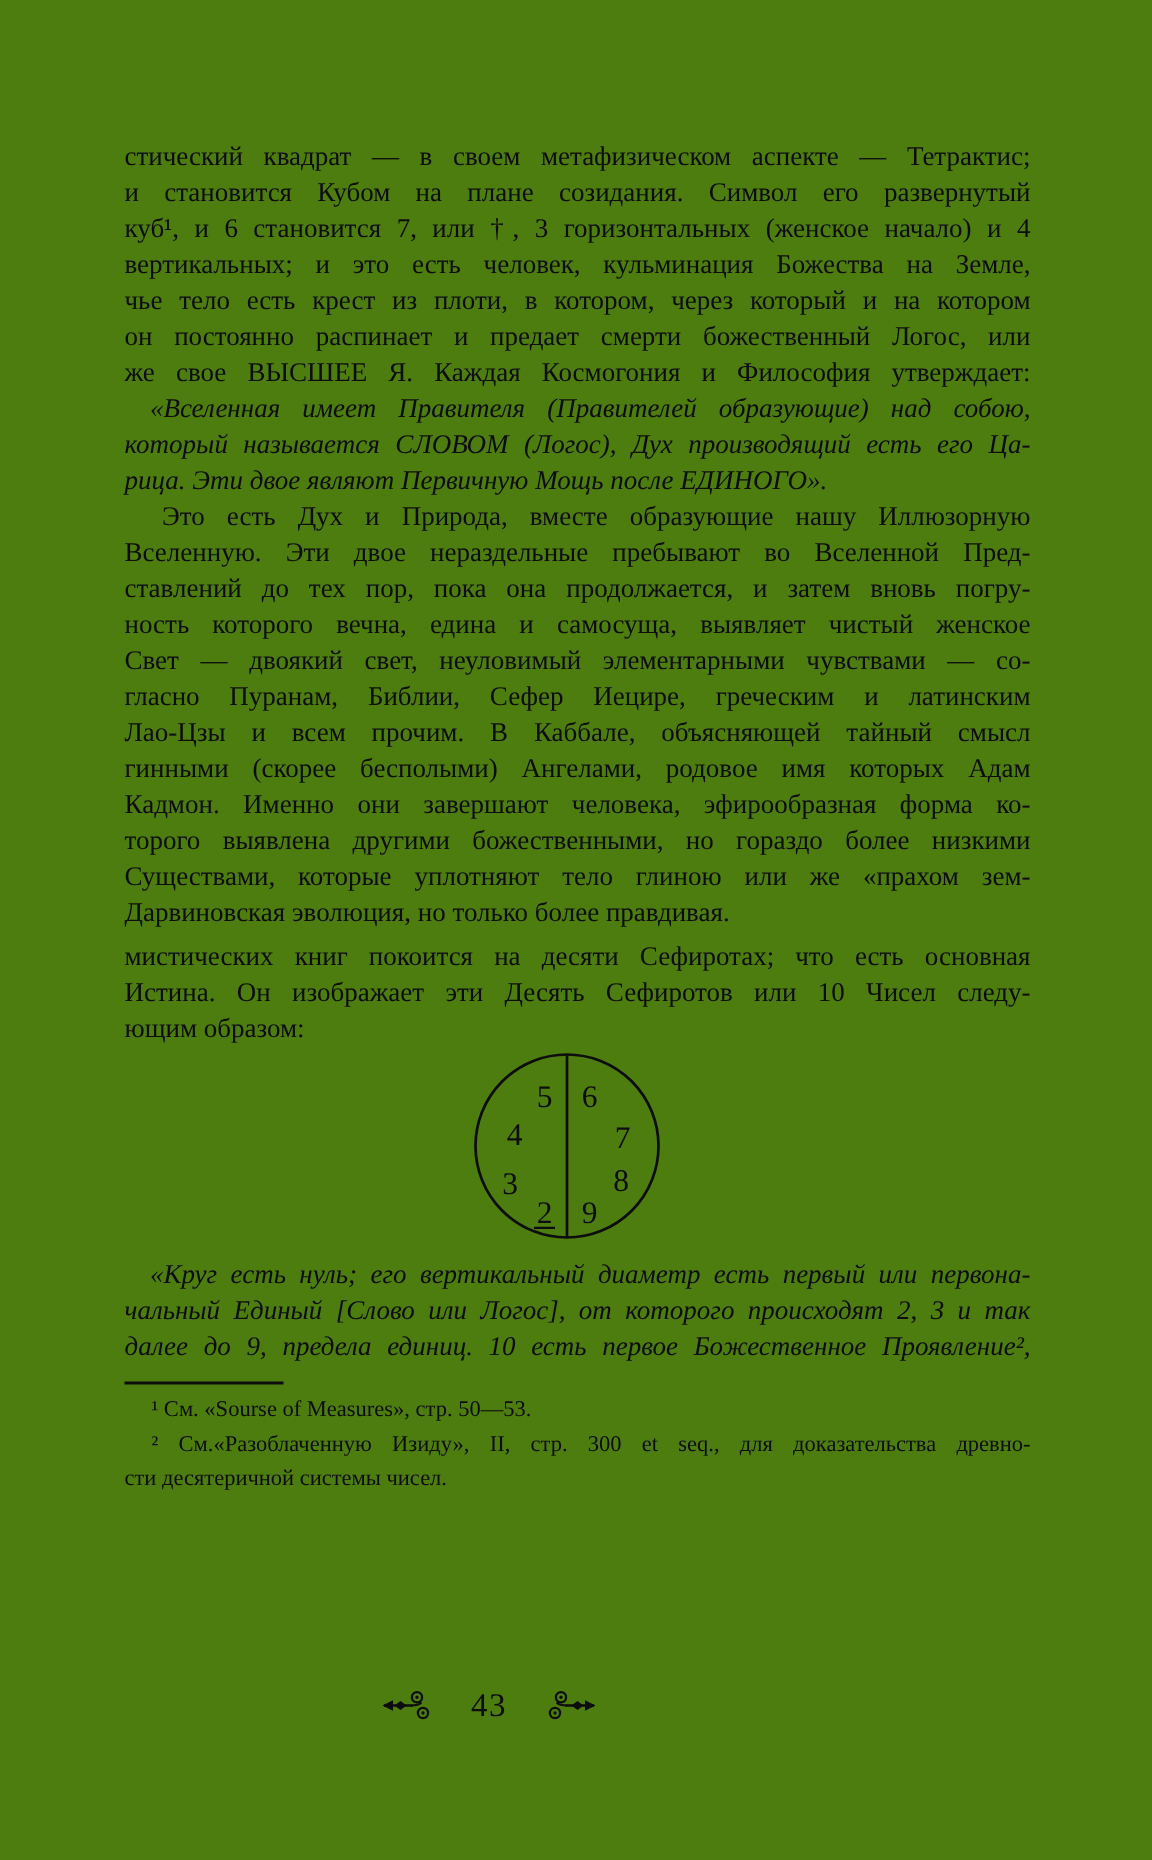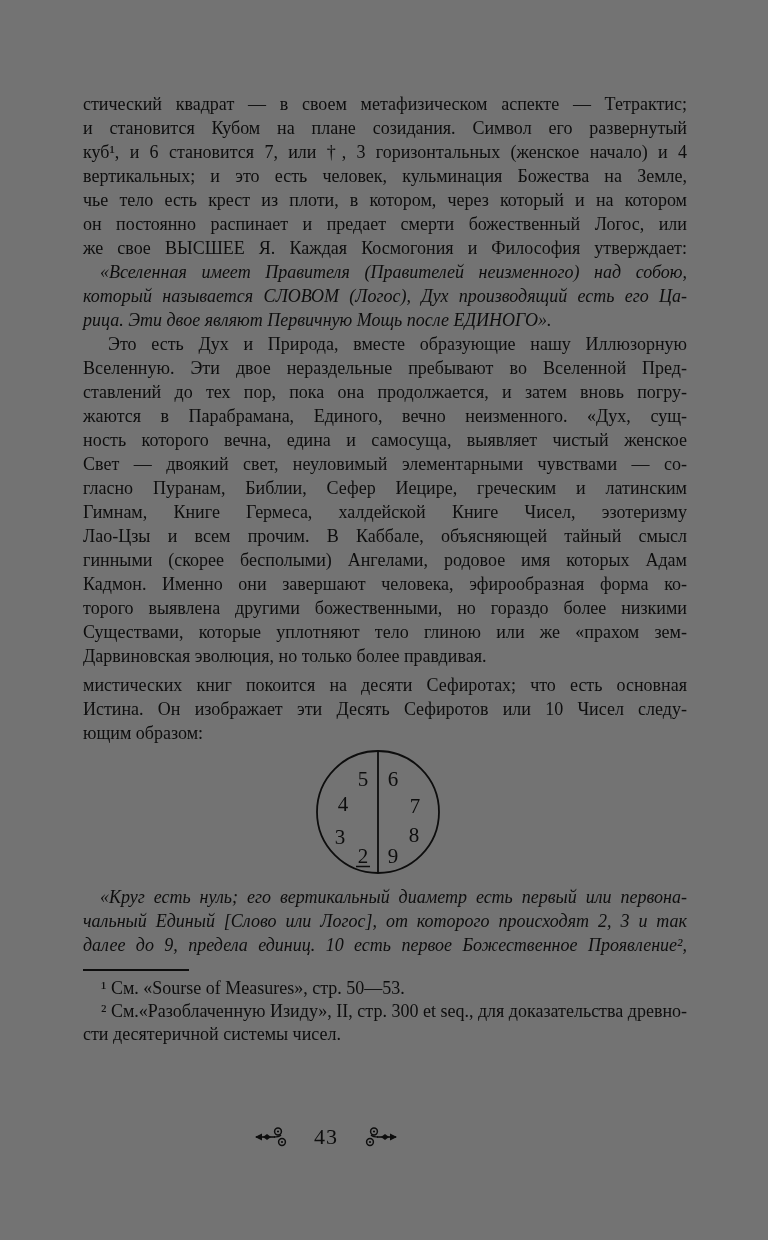--- a/index.html
+++ b/index.html
@@ -4,21 +4,21 @@
 <style>
   html, body {
     margin: 0;
     padding: 0;
     background: #ffffff;
   }
   .page {
     position: relative;
     width: 768px;
     height: 1240px;
-    background: #737373;
+    background: #4d7c0f;
     color: #0d0d0d;
     font-family: "Liberation Serif", "DejaVu Serif", serif;
     overflow: hidden;
   }
   .text-block {
     position: absolute;
     left: 83px;
     top: 0;
     width: 604px;
     padding-top: 92px;
@@ -46,21 +46,21 @@
   }
   .figure-wrap svg { display: block; }
   .fig-num {
     font-family: "Liberation Serif", "DejaVu Serif", serif;
     font-size: 21px;
     fill: #0d0d0d;
   }
 
   .footnotes {
     margin-top: 12px;
-    font-size: 18px;
+    font-size: 15px;
   }
   .footnote-rule {
     width: 106px;
     height: 0;
     border-top: 2px solid #0d0d0d;
     margin-bottom: 6px;
   }
   .footnotes .line {
     line-height: 23px;
   }
@@ -93,33 +93,31 @@
         <div class="para body">
           <div class="line">стический квадрат — в своем метафизическом аспекте — Тетрактис;</div>
           <div class="line">и становится Кубом на плане созидания. Символ его развернутый</div>
           <div class="line">куб¹, и 6 становится 7, или †, 3 горизонтальных (женское начало) и 4</div>
           <div class="line">вертикальных; и это есть человек, кульминация Божества на Земле,</div>
           <div class="line">чье тело есть крест из плоти, в котором, через который и на котором</div>
           <div class="line">он постоянно распинает и предает смерти божественный Логос, или</div>
           <div class="line">же свое ВЫСШЕЕ Я. Каждая Космогония и Философия утверждает:</div>
         </div>
         <div class="para quote">
-          <div class="line indent">«Вселенная имеет Правителя (Правителей неизменного) над собою,</div>
+          <div class="line indent">«Вселенная имеет Правителя (Правителей образующие) над собою,</div>
           <div class="line">который называется СЛОВОМ (Логос), Дух производящий есть его Ца-</div>
           <div class="line end">рица. Эти двое являют Первичную Мощь после ЕДИНОГО».</div>
         </div>
         <div class="para body">
           <div class="line indent">Это есть Дух и Природа, вместе образующие нашу Иллюзорную</div>
           <div class="line">Вселенную. Эти двое нераздельные пребывают во Вселенной Пред-</div>
           <div class="line">ставлений до тех пор, пока она продолжается, и затем вновь погру-</div>
-          <div class="line">жаются в Парабрамана, Единого, вечно неизменного. «Дух, сущ-</div>
           <div class="line">ность которого вечна, едина и самосуща, выявляет чистый женское</div>
           <div class="line">Свет — двоякий свет, неуловимый элементарными чувствами — со-</div>
           <div class="line">гласно Пуранам, Библии, Сефер Иецире, греческим и латинским</div>
-          <div class="line">Гимнам, Книге Гермеса, халдейской Книге Чисел, эзотеризму</div>
           <div class="line">Лао-Цзы и всем прочим. В Каббале, объясняющей тайный смысл</div>
           <div class="line">гинными (скорее бесполыми) Ангелами, родовое имя которых Адам</div>
           <div class="line">Кадмон. Именно они завершают человека, эфирообразная форма ко-</div>
           <div class="line">торого выявлена другими божественными, но гораздо более низкими</div>
           <div class="line">Существами, которые уплотняют тело глиною или же «прахом зем-</div>
           <div class="line end">Дарвиновская эволюция, но только более правдивая.</div>
         </div>
         <div class="para body">
           <div class="line">мистических книг покоится на десяти Сефиротах; что есть основная</div>
           <div class="line">Истина. Он изображает эти Десять Сефиротов или 10 Чисел следу-</div>

